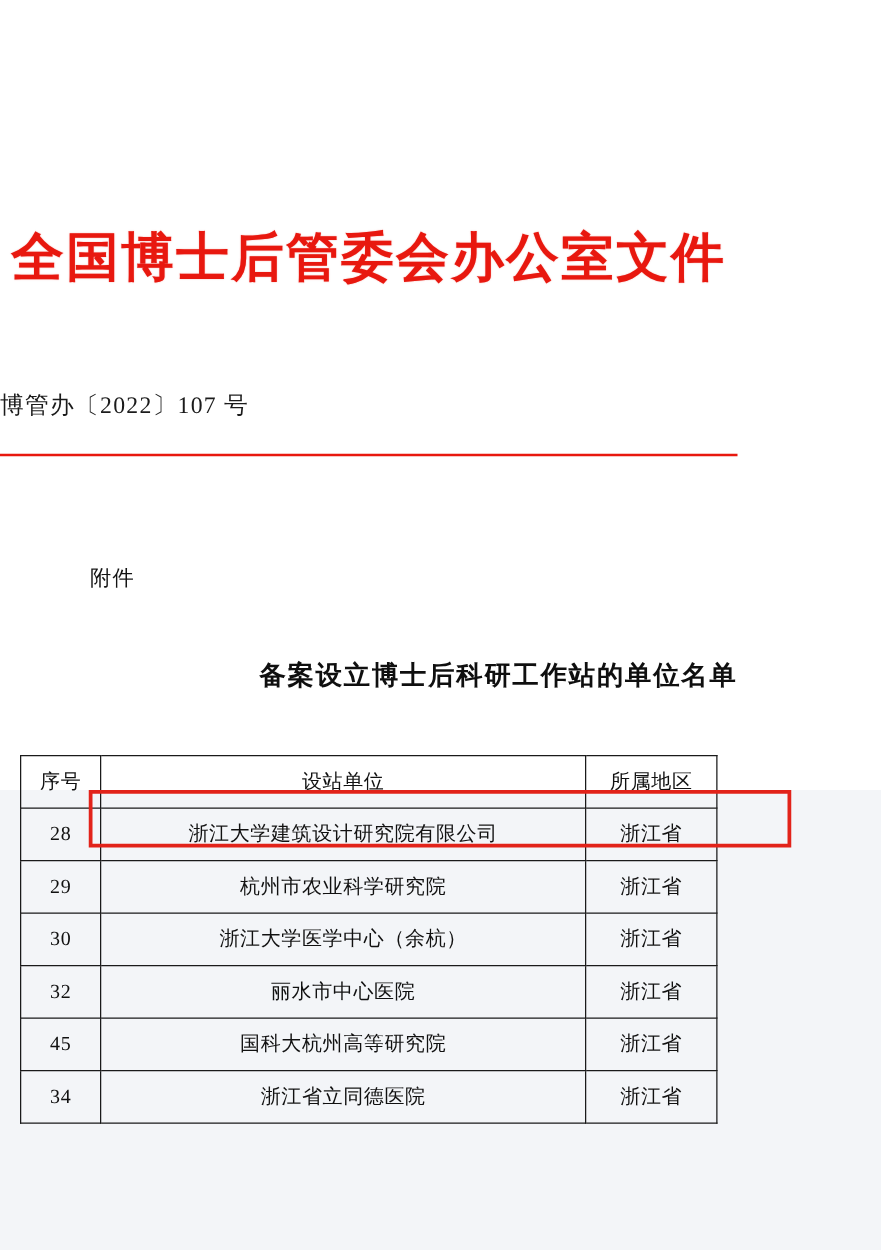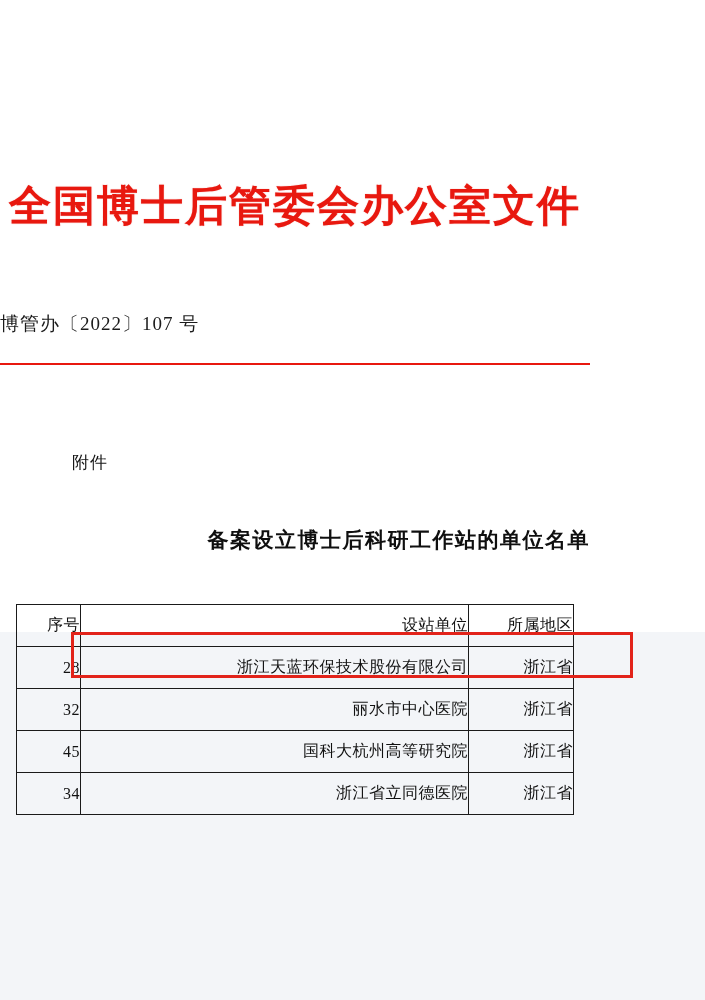--- a/index.html
+++ b/index.html
@@ -77,21 +77,21 @@
   table.unit-table {
     border-collapse: collapse;
     margin: 50px auto 0 auto;
     width: 557px;
     table-layout: fixed;
     background: transparent;
   }
   table.unit-table th,
   table.unit-table td {
     border: 1px solid #1a1a1a;
-    text-align: right;
+    text-align: center;
     font-size: 16px;
     color: #111111;
     height: 41px;
     padding: 0;
     font-family: "Liberation Serif", serif;
     letter-spacing: 0.5px;
   }
   table.unit-table th {
     font-weight: normal;
   }
@@ -141,21 +141,31 @@
     <thead>
       <tr>
         <th>序号</th>
         <th>设站单位</th>
         <th>所属地区</th>
       </tr>
     </thead>
     <tbody>
       <tr>
         <td>28</td>
-        <td>浙江天蓝环保技术股份有限公司</td>
+        <td>浙江大学建筑设计研究院有限公司</td>
+        <td>浙江省</td>
+      </tr>
+      <tr>
+        <td>29</td>
+        <td>杭州市农业科学研究院</td>
+        <td>浙江省</td>
+      </tr>
+      <tr>
+        <td>30</td>
+        <td>浙江大学医学中心（余杭）</td>
         <td>浙江省</td>
       </tr>
       <tr>
         <td>32</td>
         <td>丽水市中心医院</td>
         <td>浙江省</td>
       </tr>
       <tr>
         <td>45</td>
         <td>国科大杭州高等研究院</td>

